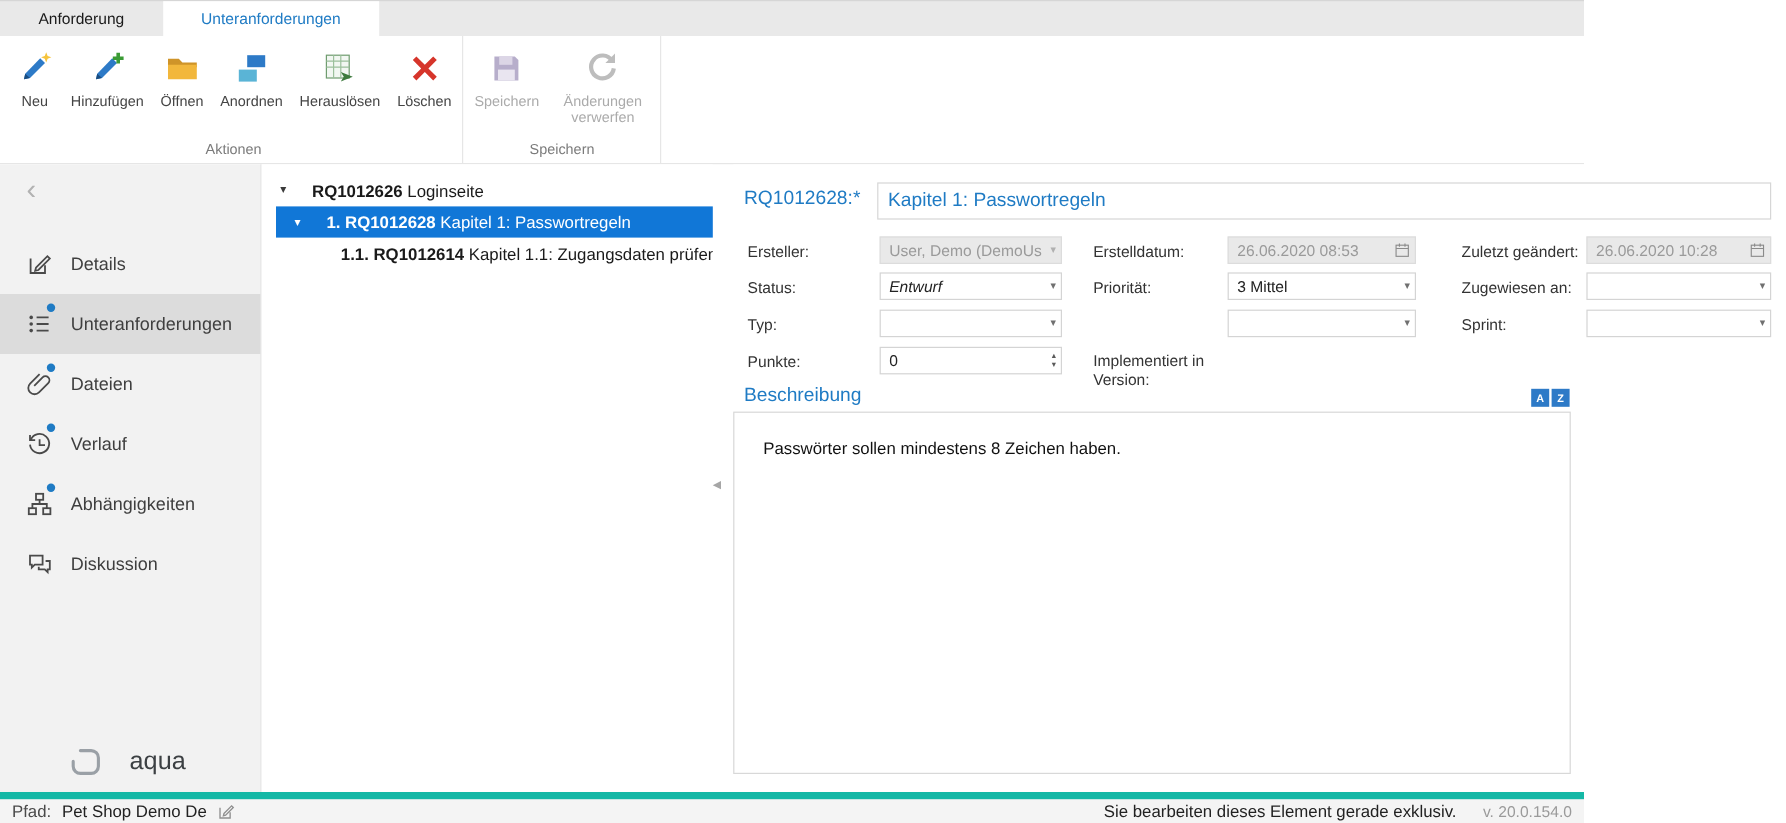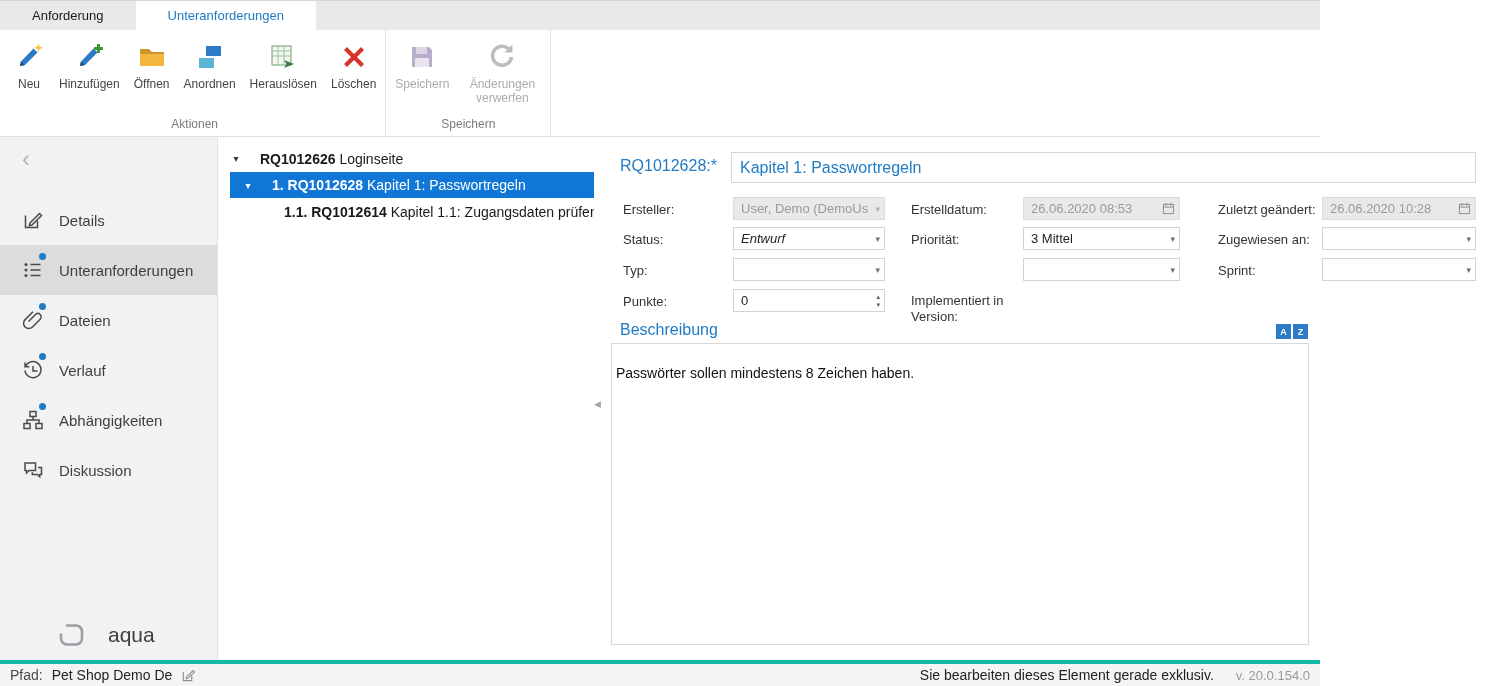--- a/index.html
+++ b/index.html
@@ -61,24 +61,24 @@
   .field .val { flex:1; overflow:hidden; white-space:nowrap; }
   .field .arrow { font-size:9px; color:#707070; padding-left:4px; }
   .field.disabled { background:#e9e9e9; color:#9a9a9a; border-color:#dcdcdc; }
   .field.disabled .arrow { color:#b0b0b0; }
   .calicon svg { display:block; }
   .spincol { display:flex; flex-direction:column; line-height:1; color:#5a5a5a; }
   .spincol span { font-size:7px; height:8px; }
   .descheader { position:absolute; left:9px; top:184px; font-size:16px; color:#1f7bc4; }
   .sortbox { position:absolute; right:12px; top:187px; display:flex; gap:2px; }
   .sorticon { width:15px; height:15px; background:#2d7ac7; color:#fff; font-size:9px; font-weight:bold; display:flex; align-items:center; justify-content:center; }
-  .descbox { position:absolute; left:0; top:206px; right:11px; height:302px; border:1px solid #d8d8d8; padding:21px 4px; font-size:14px; color:#111; }
-
-  
-  .statusbar { height:26px; background:#f4f4f4; border-top:4px solid #14b8a6; display:flex; align-items:center; padding:0 10px; font-size:14px; }
+  .descbox { position:absolute; left:0; top:206px; right:11px; height:302px; border:1px solid #d8d8d8; padding:21px 24px; font-size:14px; color:#111; }
+
+  
+  .statusbar { height:26px; background:#f4f4f4; border-top:6px solid #14b8a6; display:flex; align-items:center; padding:0 10px; font-size:14px; }
   .sb-left { display:flex; align-items:center; gap:9px; }
   .sb-pfad { color:#4a4a4a; }
   .sb-val { color:#222; }
   .sb-edit svg { display:block; }
   .sb-right { margin-left:auto; display:flex; align-items:center; gap:22px; }
   .sb-msg { color:#222; }
   .sb-ver { color:#9a9a9a; font-size:13px; }
 </style>
 </head>
 <body>

